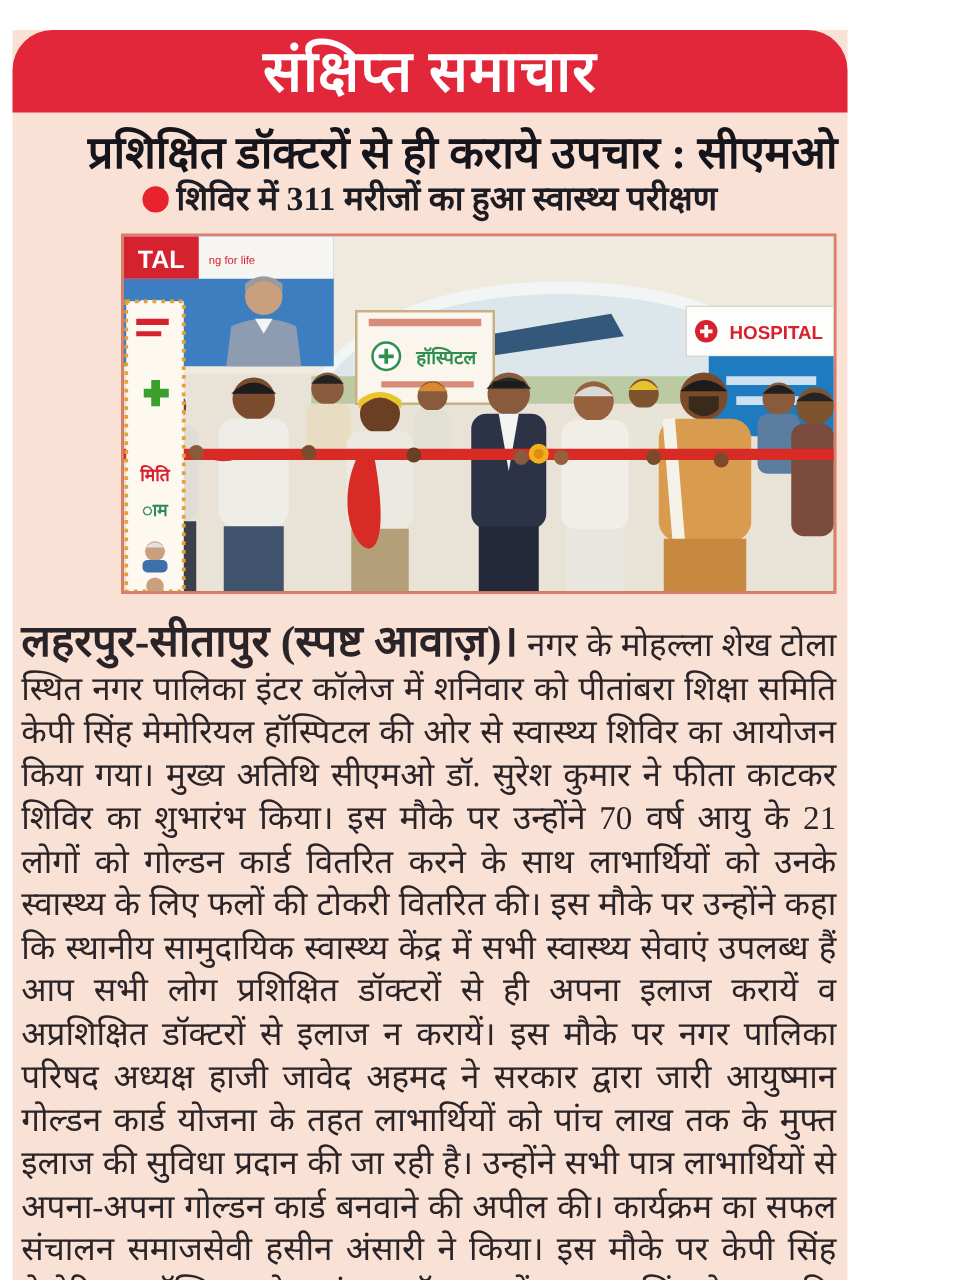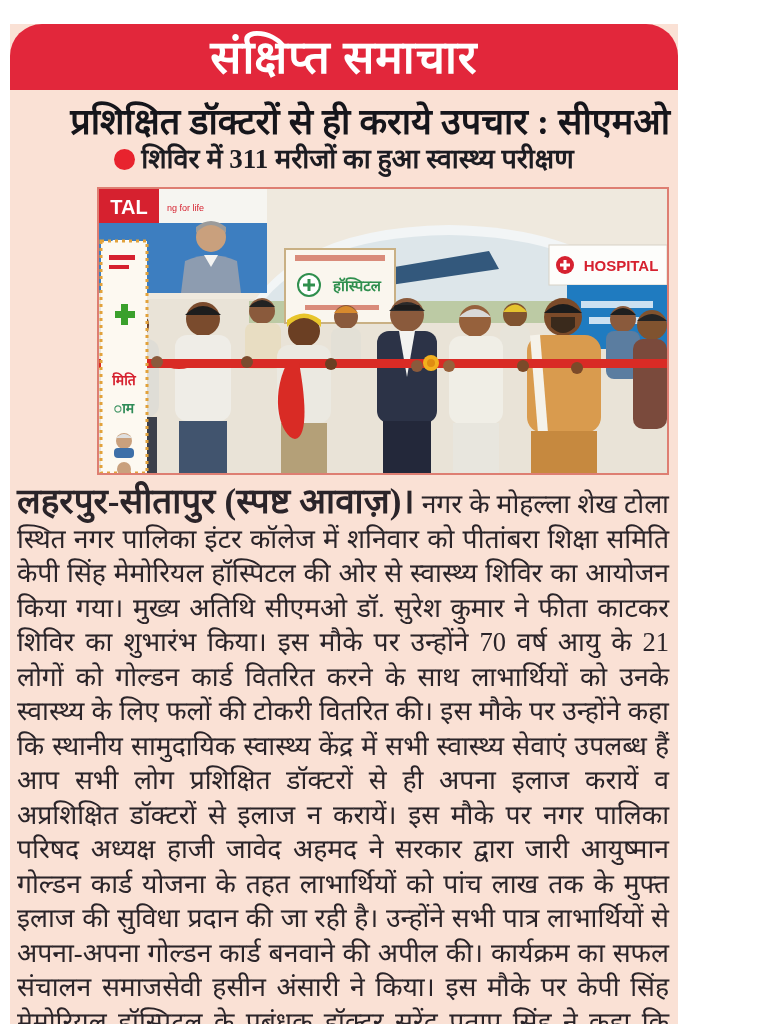--- a/index.html
+++ b/index.html
@@ -32,21 +32,21 @@
     display:inline-block;width:21px;height:21px;border-radius:50%;
     background:#e8232e;margin-right:6px;vertical-align:-2px;
   }
   .article{
     padding:0 9px 0 7px;color:#2a2429;
     font-size:26.5px;line-height:34.5px;text-align:justify;
   }
   .photo-frame{
     float:right;width:568px;height:284px;
     border:2px solid #de7e72;background:#a16207;
-    margin:4px 0 10px 12px;
+    margin:4px 0 22px 12px;
   }
   .photo-frame svg{display:block;width:100%;height:100%;}
   .dateline{font-weight:700;font-size:35px;}
   .svg-label{font-family:"Liberation Sans","DejaVu Sans",sans-serif;}
 </style>
 </head>
 <body>
 
 <div class="page">
 

